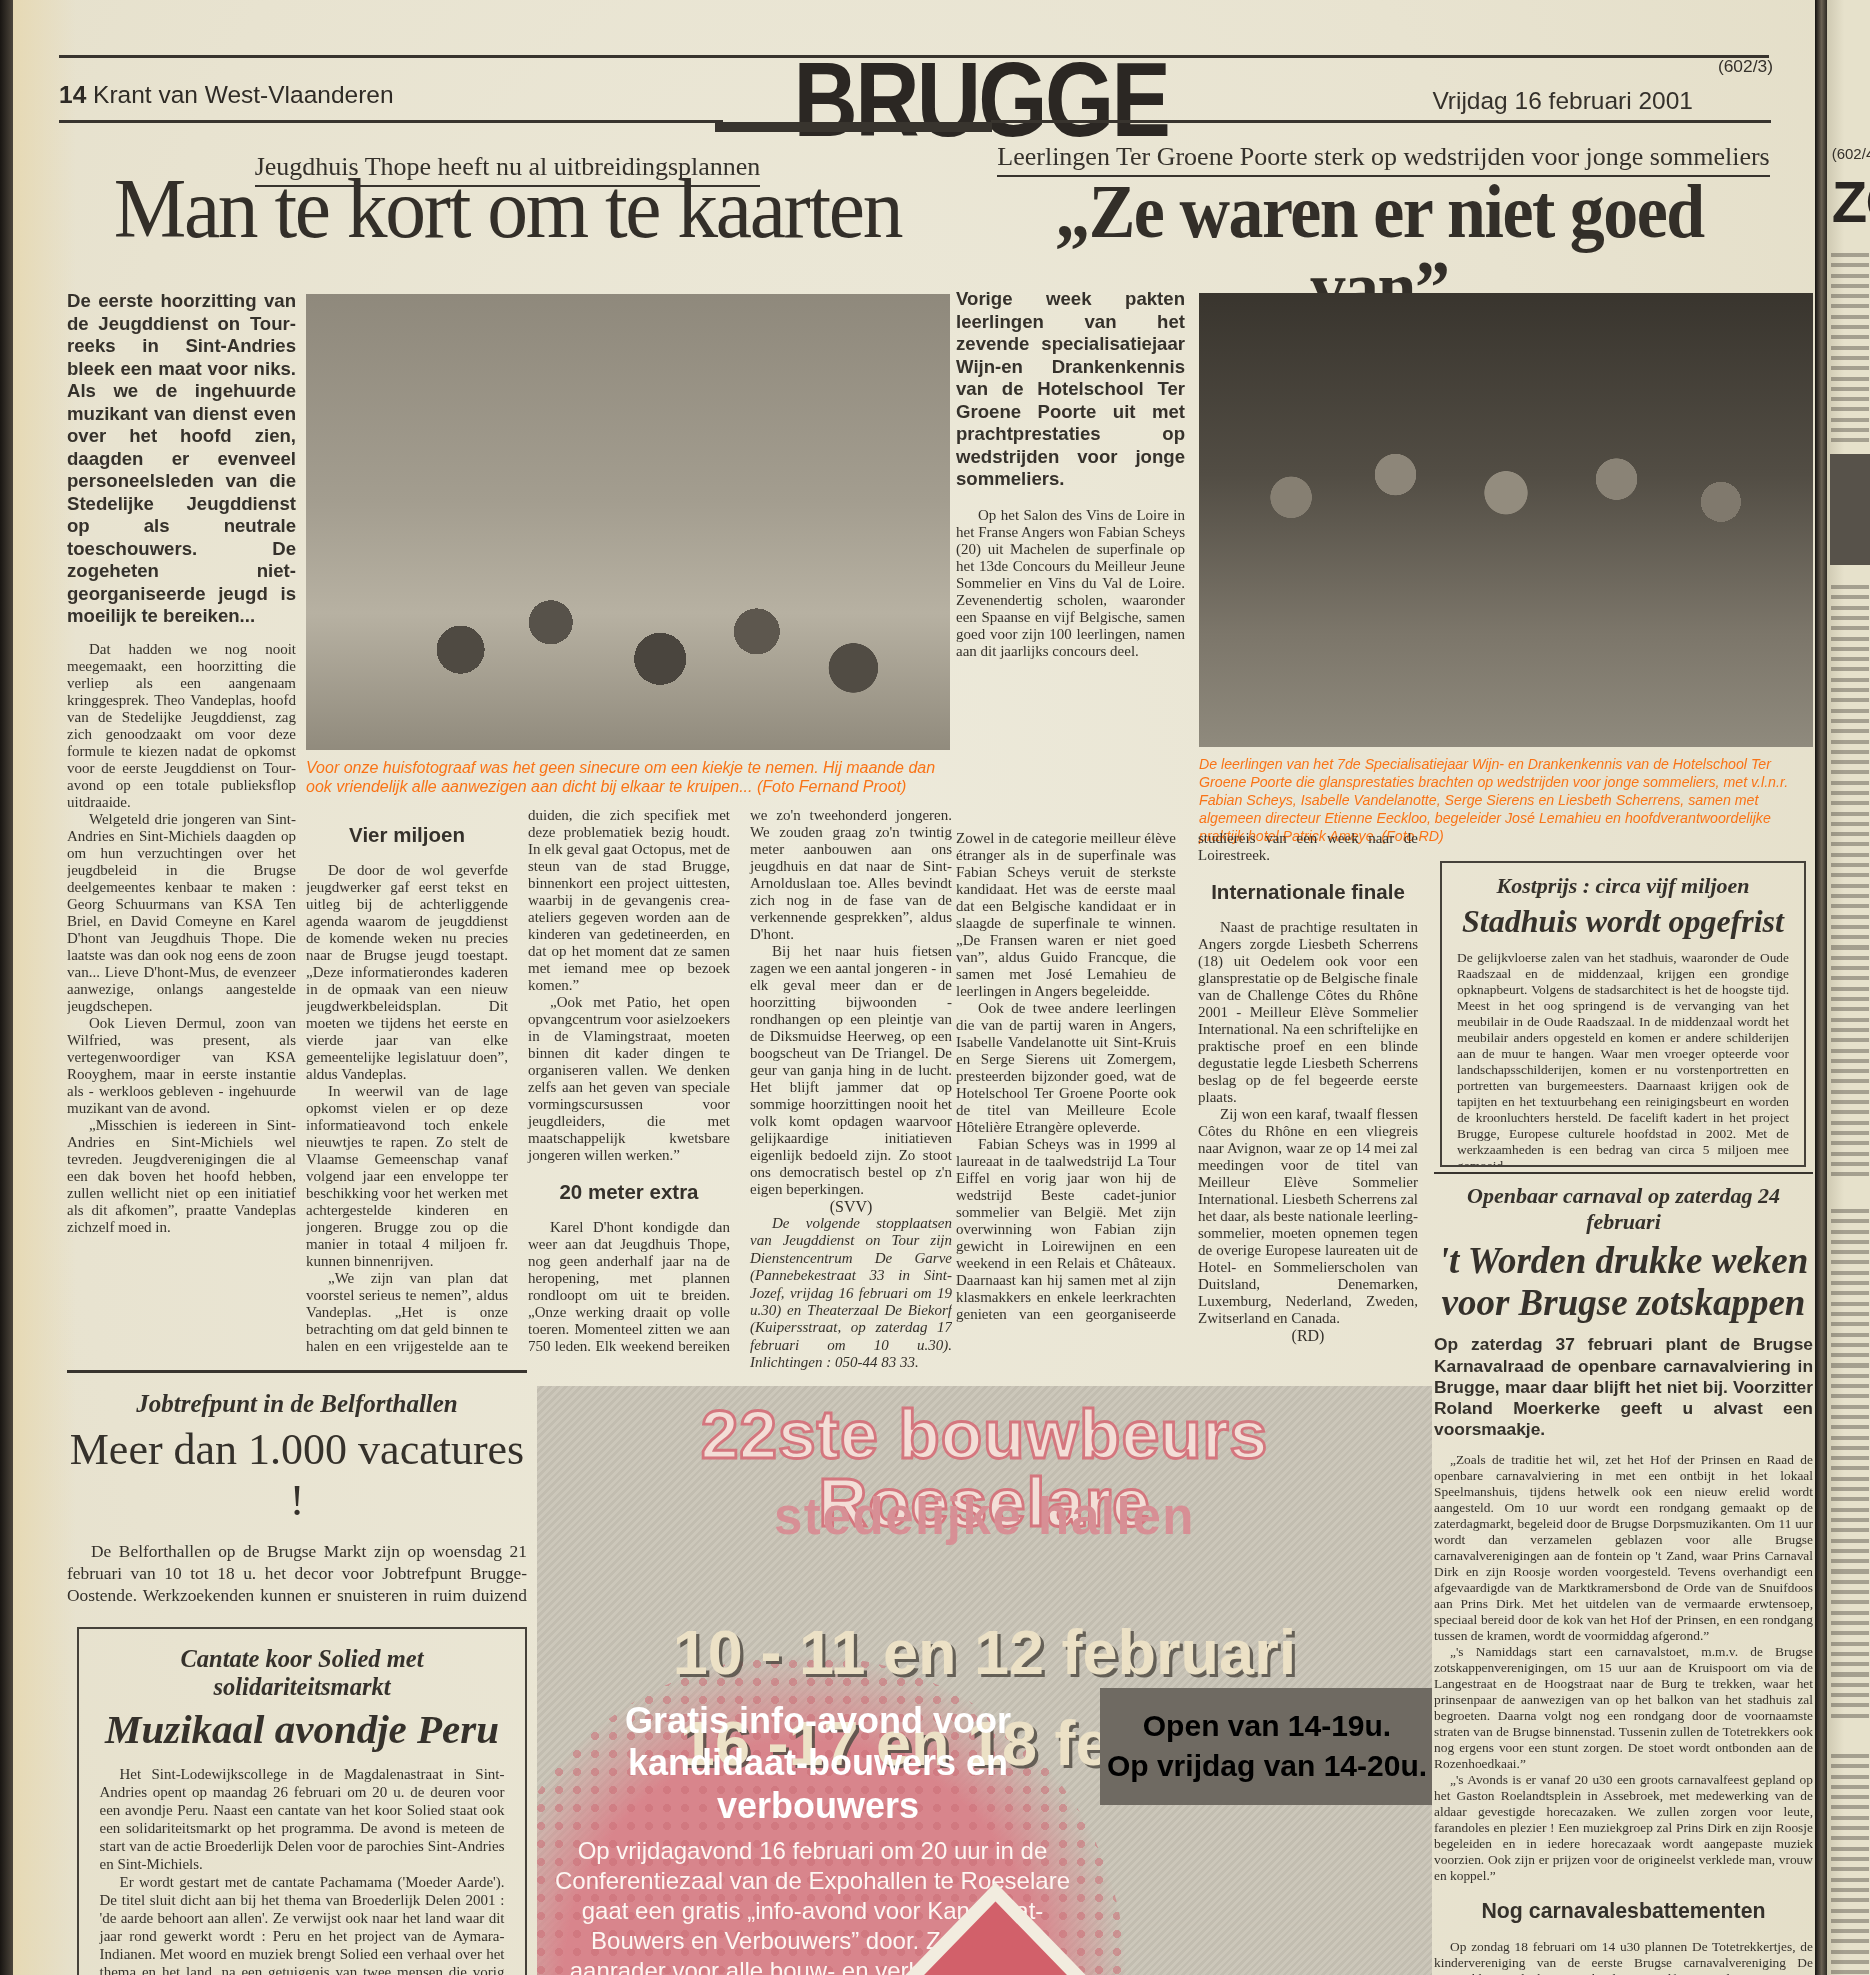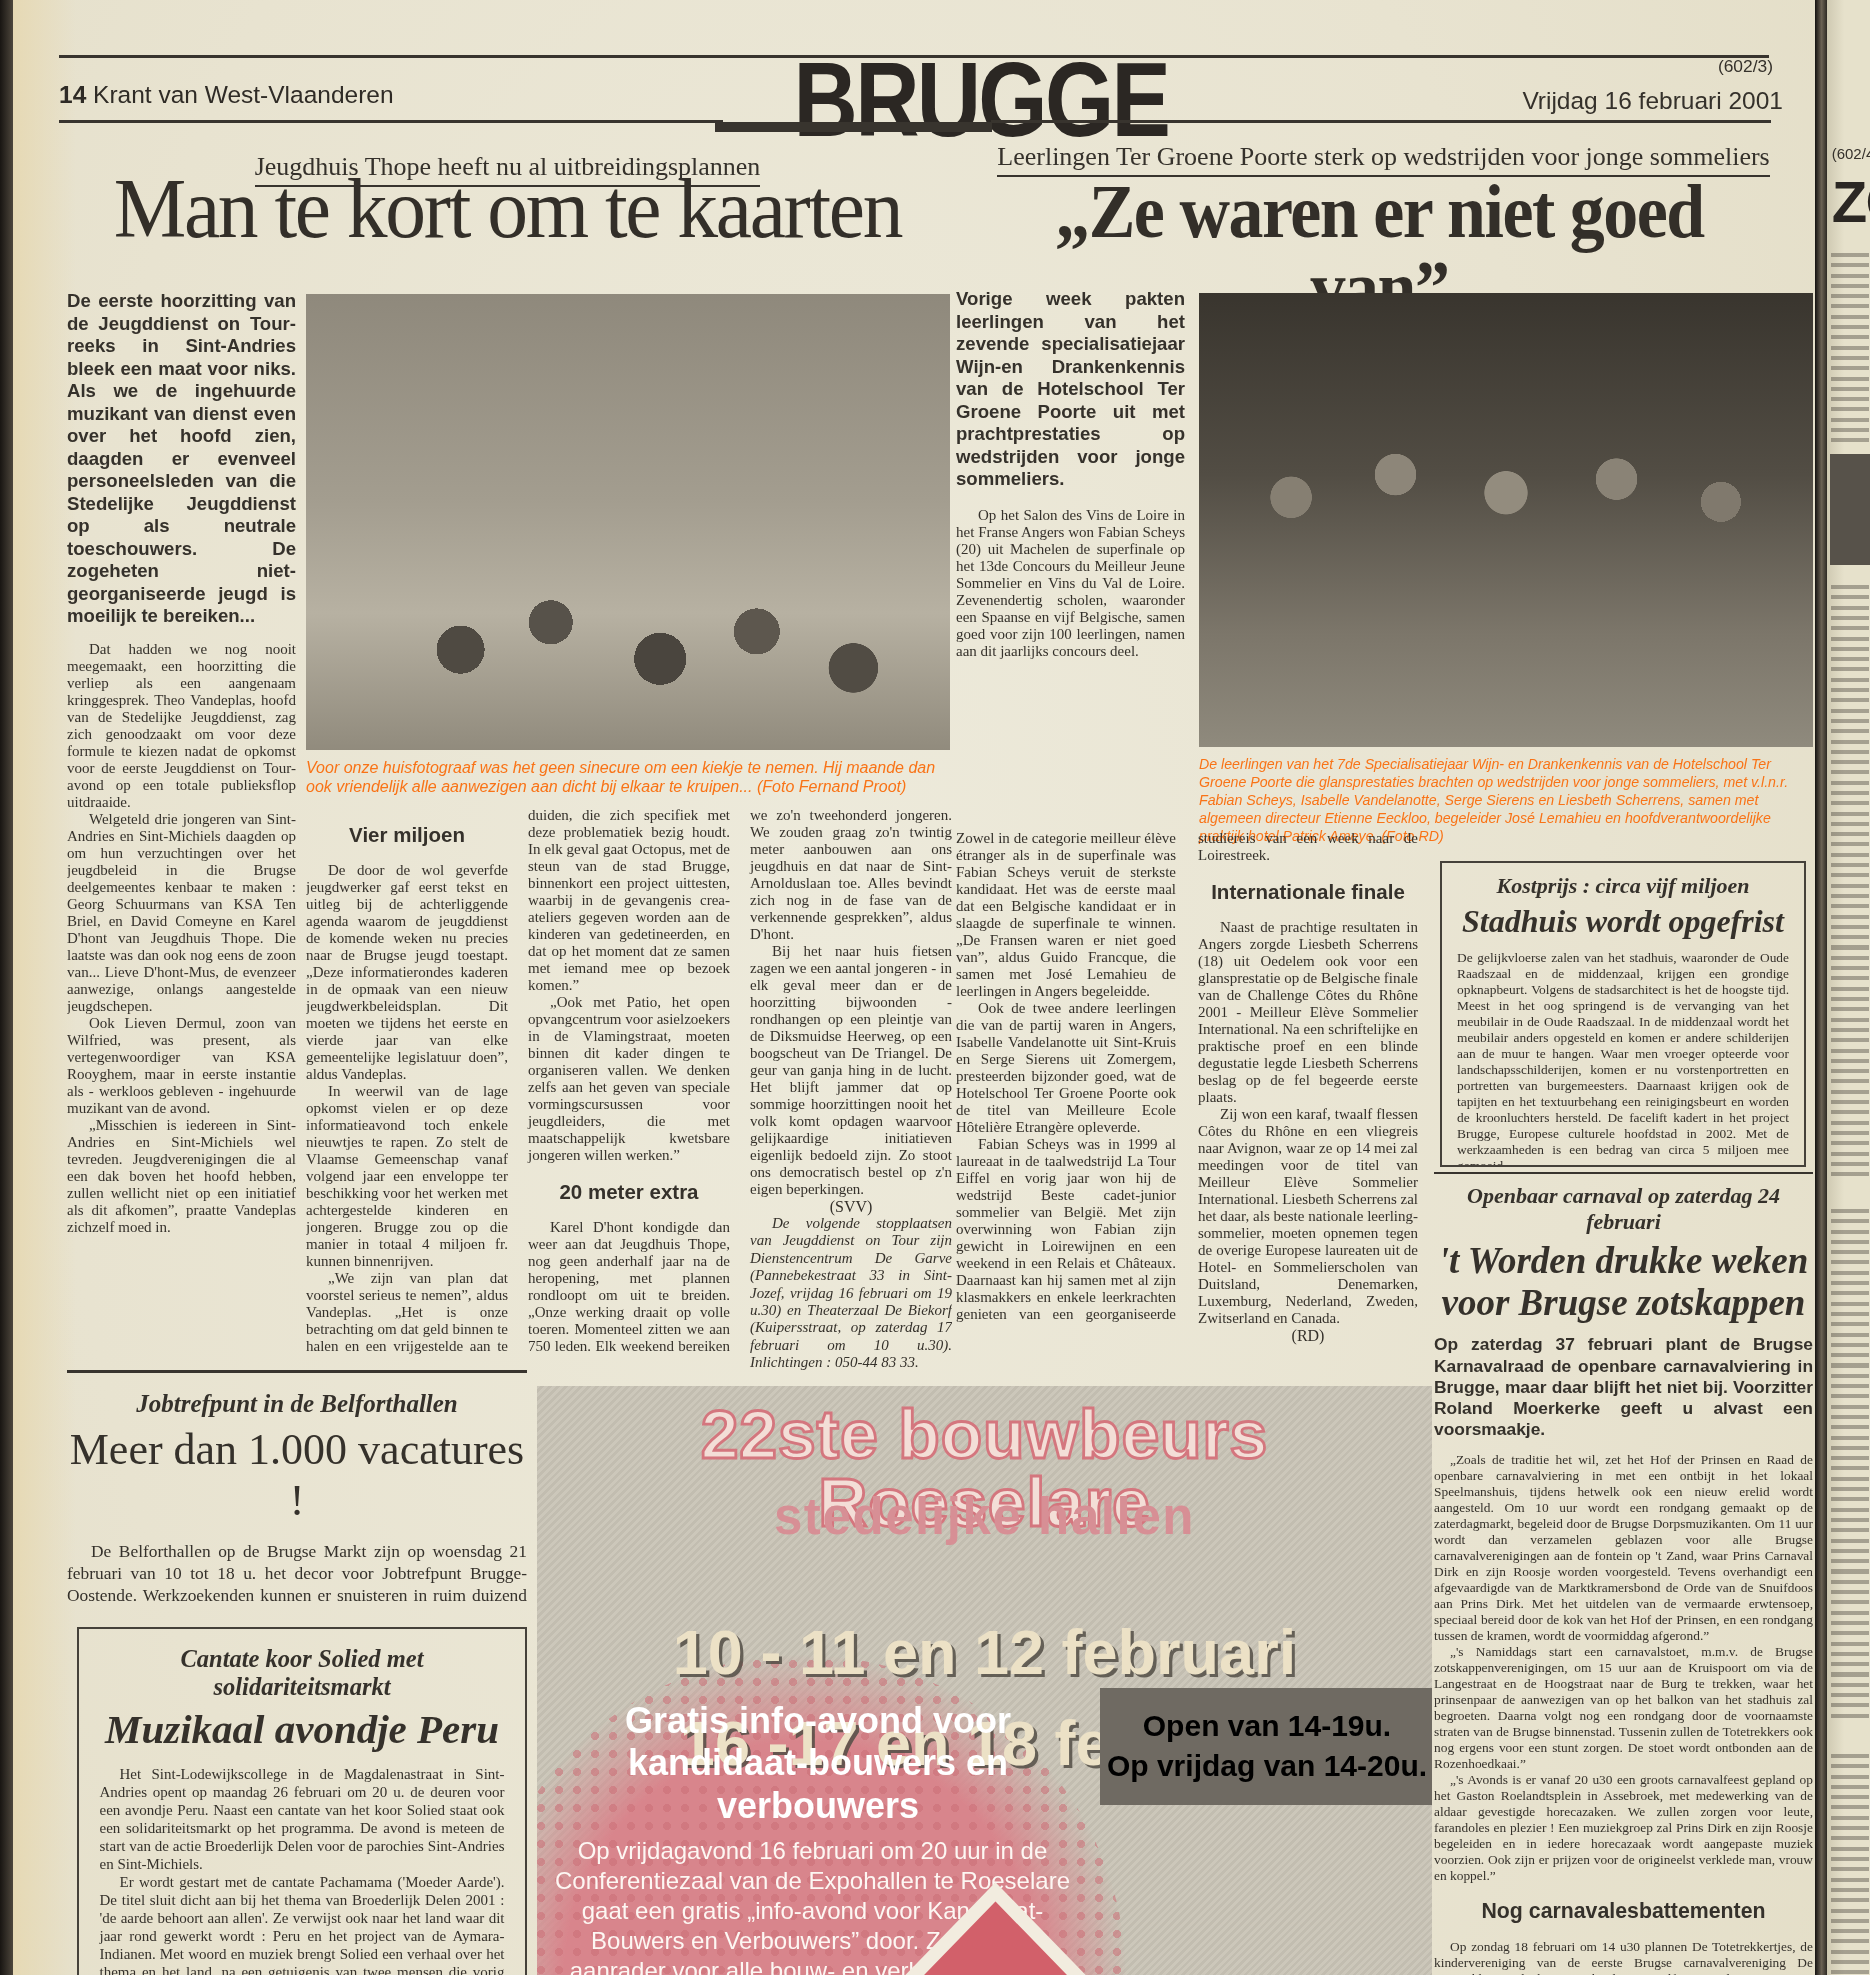--- a/index.html
+++ b/index.html
@@ -15,21 +15,21 @@
   .fold{left:1815px;top:0;width:12px;height:2597px;background:linear-gradient(90deg,rgba(60,54,46,0) 0%,#6b6254 55%,#2e2a24 100%);}
   .strip{left:1827px;top:0;width:43px;height:2597px;background:linear-gradient(90deg,#cfc9b2,#e6e1cb 40%);overflow:hidden;}
   .rule{background:#38342e;}
   
   .brand{left:59px;top:81px;font-family:"Liberation Sans",sans-serif;font-size:24.5px;color:#2f2b26;}
   .brand b{font-weight:700;}
   .brugge{left:766px;top:46px;width:344px;text-align:center;
           font-family:"Liberation Sans",sans-serif;font-weight:700;font-size:106px;line-height:1;
           letter-spacing:-3.2px;color:#2b2723;transform:scaleX(.84);transform-origin:center;}
   .hdr-code{left:1639px;top:56px;width:134px;text-align:right;font-family:"Liberation Sans",sans-serif;font-size:17.4px;}
-  .hdr-date{left:1384px;top:87px;width:399px;text-align:right;font-family:"Liberation Sans",sans-serif;font-size:24.5px;}
+  .hdr-date{left:1294px;top:87px;width:399px;text-align:right;font-family:"Liberation Sans",sans-serif;font-size:24.5px;}
   
   .kicker{font-size:26px;text-align:center;}
   .kicker span{border-bottom:2.4px solid #38342e;padding-bottom:4px;}
   .headline1{left:59px;top:166px;width:897px;text-align:center;font-size:85px;line-height:1;
              letter-spacing:-2.4px;transform:scaleX(.96);transform-origin:center;color:#332f29;}
   .headline2{left:946px;top:173px;width:867px;text-align:center;font-weight:700;font-size:76px;line-height:1;
              letter-spacing:-1.6px;transform:scaleX(.92);transform-origin:center;color:#332f29;}
   
   .lead-sans{font-family:"Liberation Sans",sans-serif;font-weight:700;font-size:18.6px;line-height:22.5px;text-align:justify;}
   .serif-p{font-size:15px;line-height:17px;text-align:justify;text-indent:22px;margin:0;}

